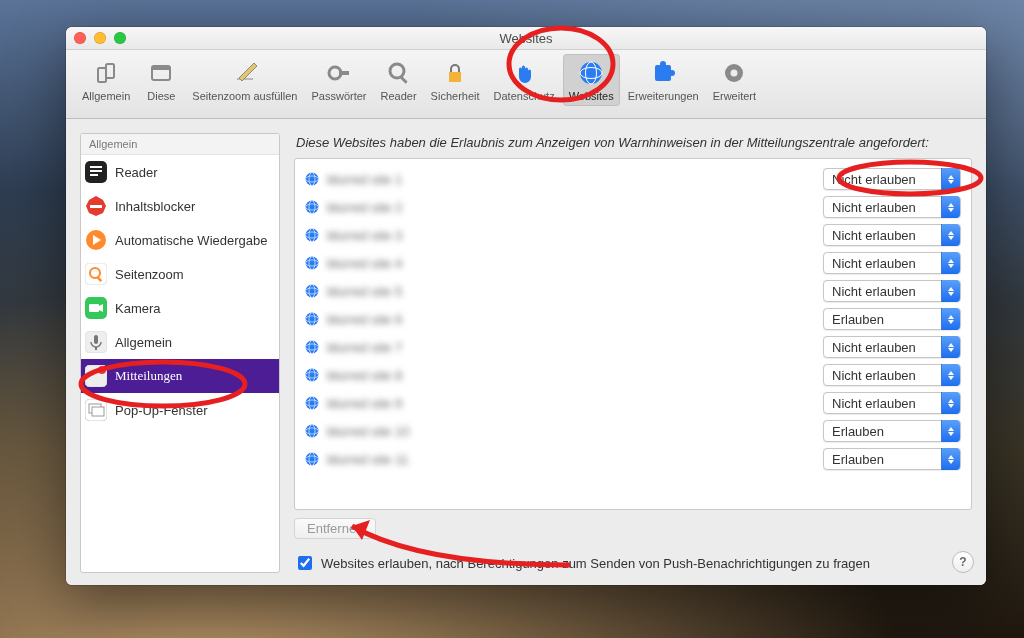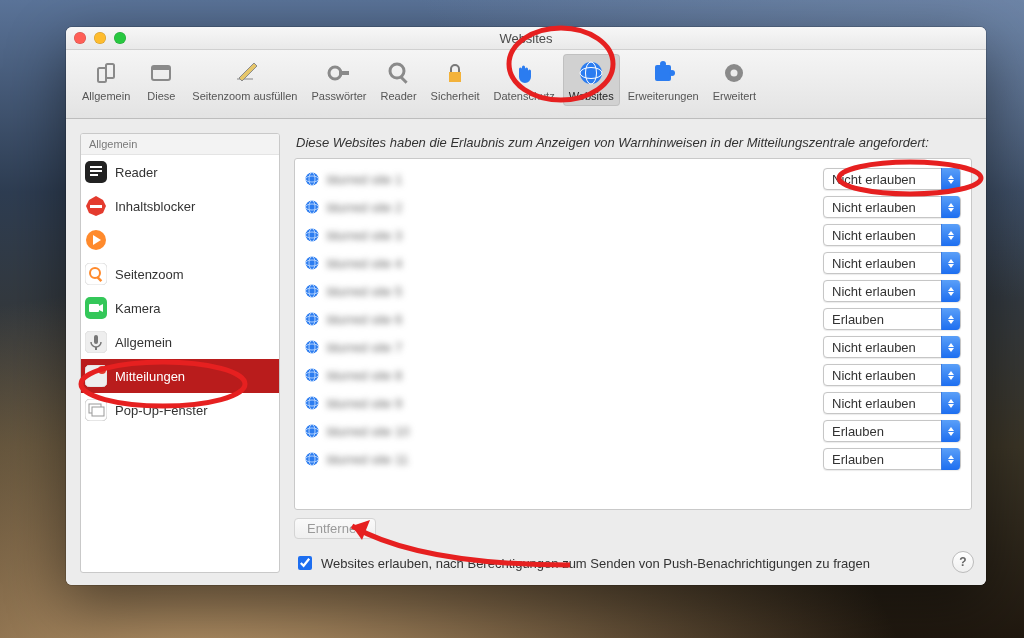--- a/index.html
+++ b/index.html
@@ -146,22 +146,23 @@
   }
   .sidebar-item .sb-icon {
     width: 22px;
     height: 22px;
     display: flex;
     align-items: center;
     justify-content: center;
     border-radius: 5px;
   }
   .sidebar-item.selected {
-    background: #b91c1c;
+    background: #4c1d95;
     color: #fff;
+    font-family: Liberation Serif, serif;
   }
 
   .main {
     flex: 1 1 auto;
     display: flex;
     flex-direction: column;
     min-width: 0;
   }
   .main .heading {
     font-size: 13px;
@@ -402,20 +403,21 @@
               </svg>
             </span>
             <span>Inhaltsblocker</span>
           </div>
           <div class="sidebar-item">
             <span class="sb-icon">
               <svg width="22" height="22" viewBox="0 0 22 22">
                 <use href="#sb-play"></use>
               </svg>
             </span>
+            <span>Automatische Wiedergabe</span>
           </div>
           <div class="sidebar-item">
             <span class="sb-icon">
               <svg width="22" height="22" viewBox="0 0 22 22">
                 <use href="#sb-zoom"></use>
               </svg>
             </span>
             <span>Seitenzoom</span>
           </div>
           <div class="sidebar-item">

